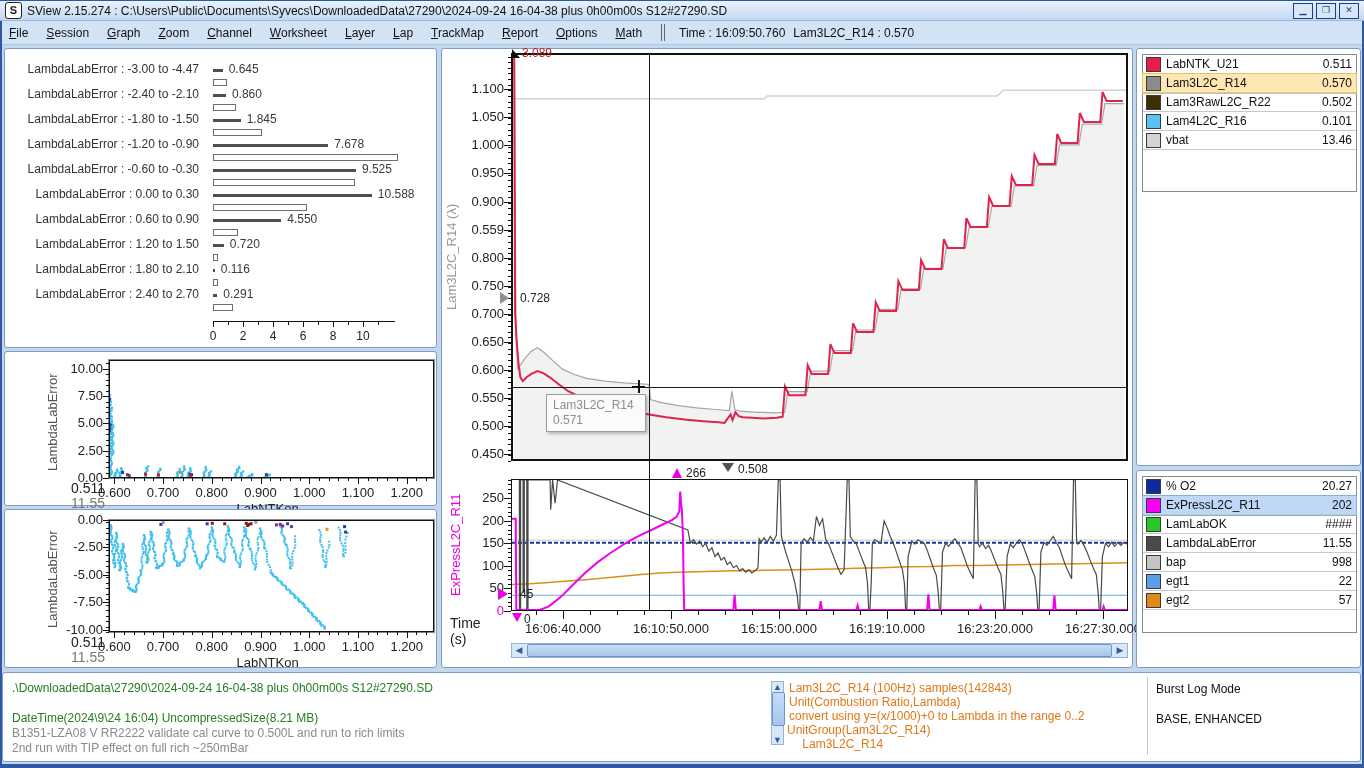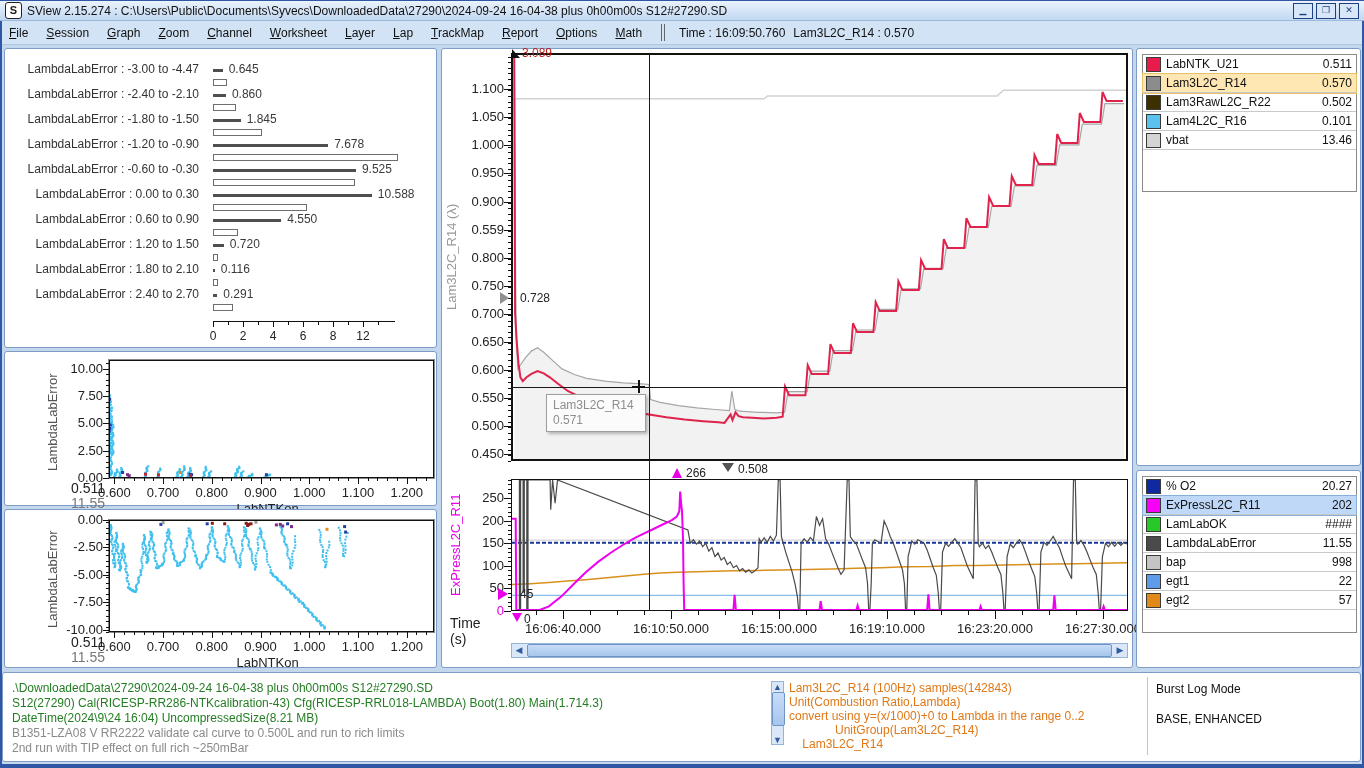--- a/index.html
+++ b/index.html
@@ -142,21 +142,21 @@
       <div class="tick" style="left: 313px; top: 272px; width: 1px; height: 4px;"></div>
       <div class="tick" style="left: 328px; top: 272px; width: 1px; height: 6px;"></div>
       <div class="tick" style="left: 343px; top: 272px; width: 1px; height: 4px;"></div>
       <div class="tick" style="left: 358px; top: 272px; width: 1px; height: 6px;"></div>
       <div class="tick" style="left: 373px; top: 272px; width: 1px; height: 4px;"></div>
       <div class="ticklbl" style="left: 200px; top: 280px; width: 16px; text-align: center;">0</div>
       <div class="ticklbl" style="left: 230px; top: 280px; width: 16px; text-align: center;">2</div>
       <div class="ticklbl" style="left: 260px; top: 280px; width: 16px; text-align: center;">4</div>
       <div class="ticklbl" style="left: 290px; top: 280px; width: 16px; text-align: center;">6</div>
       <div class="ticklbl" style="left: 320px; top: 280px; width: 16px; text-align: center;">8</div>
-      <div class="ticklbl" style="left: 350px; top: 280px; width: 16px; text-align: center;">12</div>
+      <div class="ticklbl" style="left: 350px; top: 280px; width: 16px; text-align: center;">10</div>
     </div>
 
   <div class="panel" id="panel-sc1" style="left:4px;top:351px;width:433px;height:155px;">
       <div class="vlabel" style="left: 40px; top: 16px; height: 108px; font-size: 13px; color: rgb(85, 85, 85); text-align: center;">LambdaLabError</div>
       <div class="plot" style="left: 104px; top: 8px; width: 325px; height: 118px; border: 1px solid rgb(17, 17, 17); box-shadow: rgb(136, 136, 136) 0px 0px 0px 1px;"></div>
       <div class="ticklbl" style="left: 52px; top: 8.74074px; width: 46px; text-align: right; font-size: 13px;">10.00</div>
       <div class="tick" style="left: 98px; top: 16.7407px; width: 6px; height: 1px;"></div>
       <div class="ticklbl" style="left: 52px; top: 36.0556px; width: 46px; text-align: right; font-size: 13px;">7.50</div>
       <div class="tick" style="left: 98px; top: 44.0556px; width: 6px; height: 1px;"></div>
       <div class="ticklbl" style="left: 52px; top: 63.3704px; width: 46px; text-align: right; font-size: 13px;">5.00</div>
@@ -1693,28 +1693,27 @@
           <span class="vl">57</span>
         </div>
       </div>
     </div>
 
   <div class="panel" id="footer" style="left:2px;top:672px;width:1359px;height:90px;">
     <div class="abs" style="left:1144px;top:4px;width:1px;height:78px;background:#C4C4C4;"></div>
     <div class="footer-line bk" style="left:1153px;top:9px;">Burst Log Mode</div>
     <div class="footer-line bk" style="left:1153px;top:39px;">BASE, ENHANCED</div>
   <div class="footer-line g" style="left: 9px; top: 8px;">.\DownloadedData\27290\2024-09-24 16-04-38 plus 0h00m00s S12#27290.SD</div>
-      <div class="footer-line g" style="left: 9px; top: 23px;">S12(27290) Cal(RICESP-RR286-NTKcalibration-43) Cfg(RICESP-RRL018-LAMBDA) Boot(1.80) Main(1.714.3)</div>
       <div class="footer-line g" style="left: 9px; top: 38px;">DateTime(2024\9\24 16:04) UncompressedSize(8.21 MB)</div>
       <div class="footer-line gr" style="left: 9px; top: 53px;">B1351-LZA08 V RR2222 validate cal curve to 0.500L and run to rich limits</div>
       <div class="footer-line gr" style="left: 9px; top: 68px;">2nd run with TIP effect on full rich ~250mBar</div>
       <div class="footer-line or" style="left: 786px; top: 8px; white-space: pre;">Lam3L2C_R14 (100Hz) samples(142843)</div>
       <div class="footer-line or" style="left: 786px; top: 22px; white-space: pre;">Unit(Combustion Ratio,Lambda)</div>
       <div class="footer-line or" style="left: 786px; top: 36px; white-space: pre;">convert using y=(x/1000)+0 to Lambda in the range 0..2</div>
-      <div class="footer-line or" style="left: 832px; top: 50px; white-space: pre; text-align: center;">UnitGroup(Lam3L2C_R14)</div>
+      <div class="footer-line or" style="left: 784px; top: 50px; white-space: pre; text-align: center;">UnitGroup(Lam3L2C_R14)</div>
       <div class="footer-line or" style="left: 786px; top: 64px; white-space: pre;">    Lam3L2C_R14</div>
       <div class="sb-track" style="left: 768px; top: 8px; width: 13px; height: 64px;"></div>
       <div class="sb-arrow" style="left: 769px; top: 8px; width: 11px; height: 10px;">▲</div>
       <div class="sb-thumb" style="left: 769px; top: 19px; width: 11px; height: 32px;"></div>
       <div class="sb-arrow" style="left: 769px; top: 61px; width: 11px; height: 10px;">▼</div>
     </div>
 
   <div class="abs" style="left:0;top:764px;width:1364px;height:4px;background:#2F57A6;"></div>
   <div class="abs" style="left:0;top:21px;width:2px;height:743px;background:#2F57A6;"></div>
   <div class="abs" style="left:1362px;top:21px;width:2px;height:743px;background:#2F57A6;"></div>

